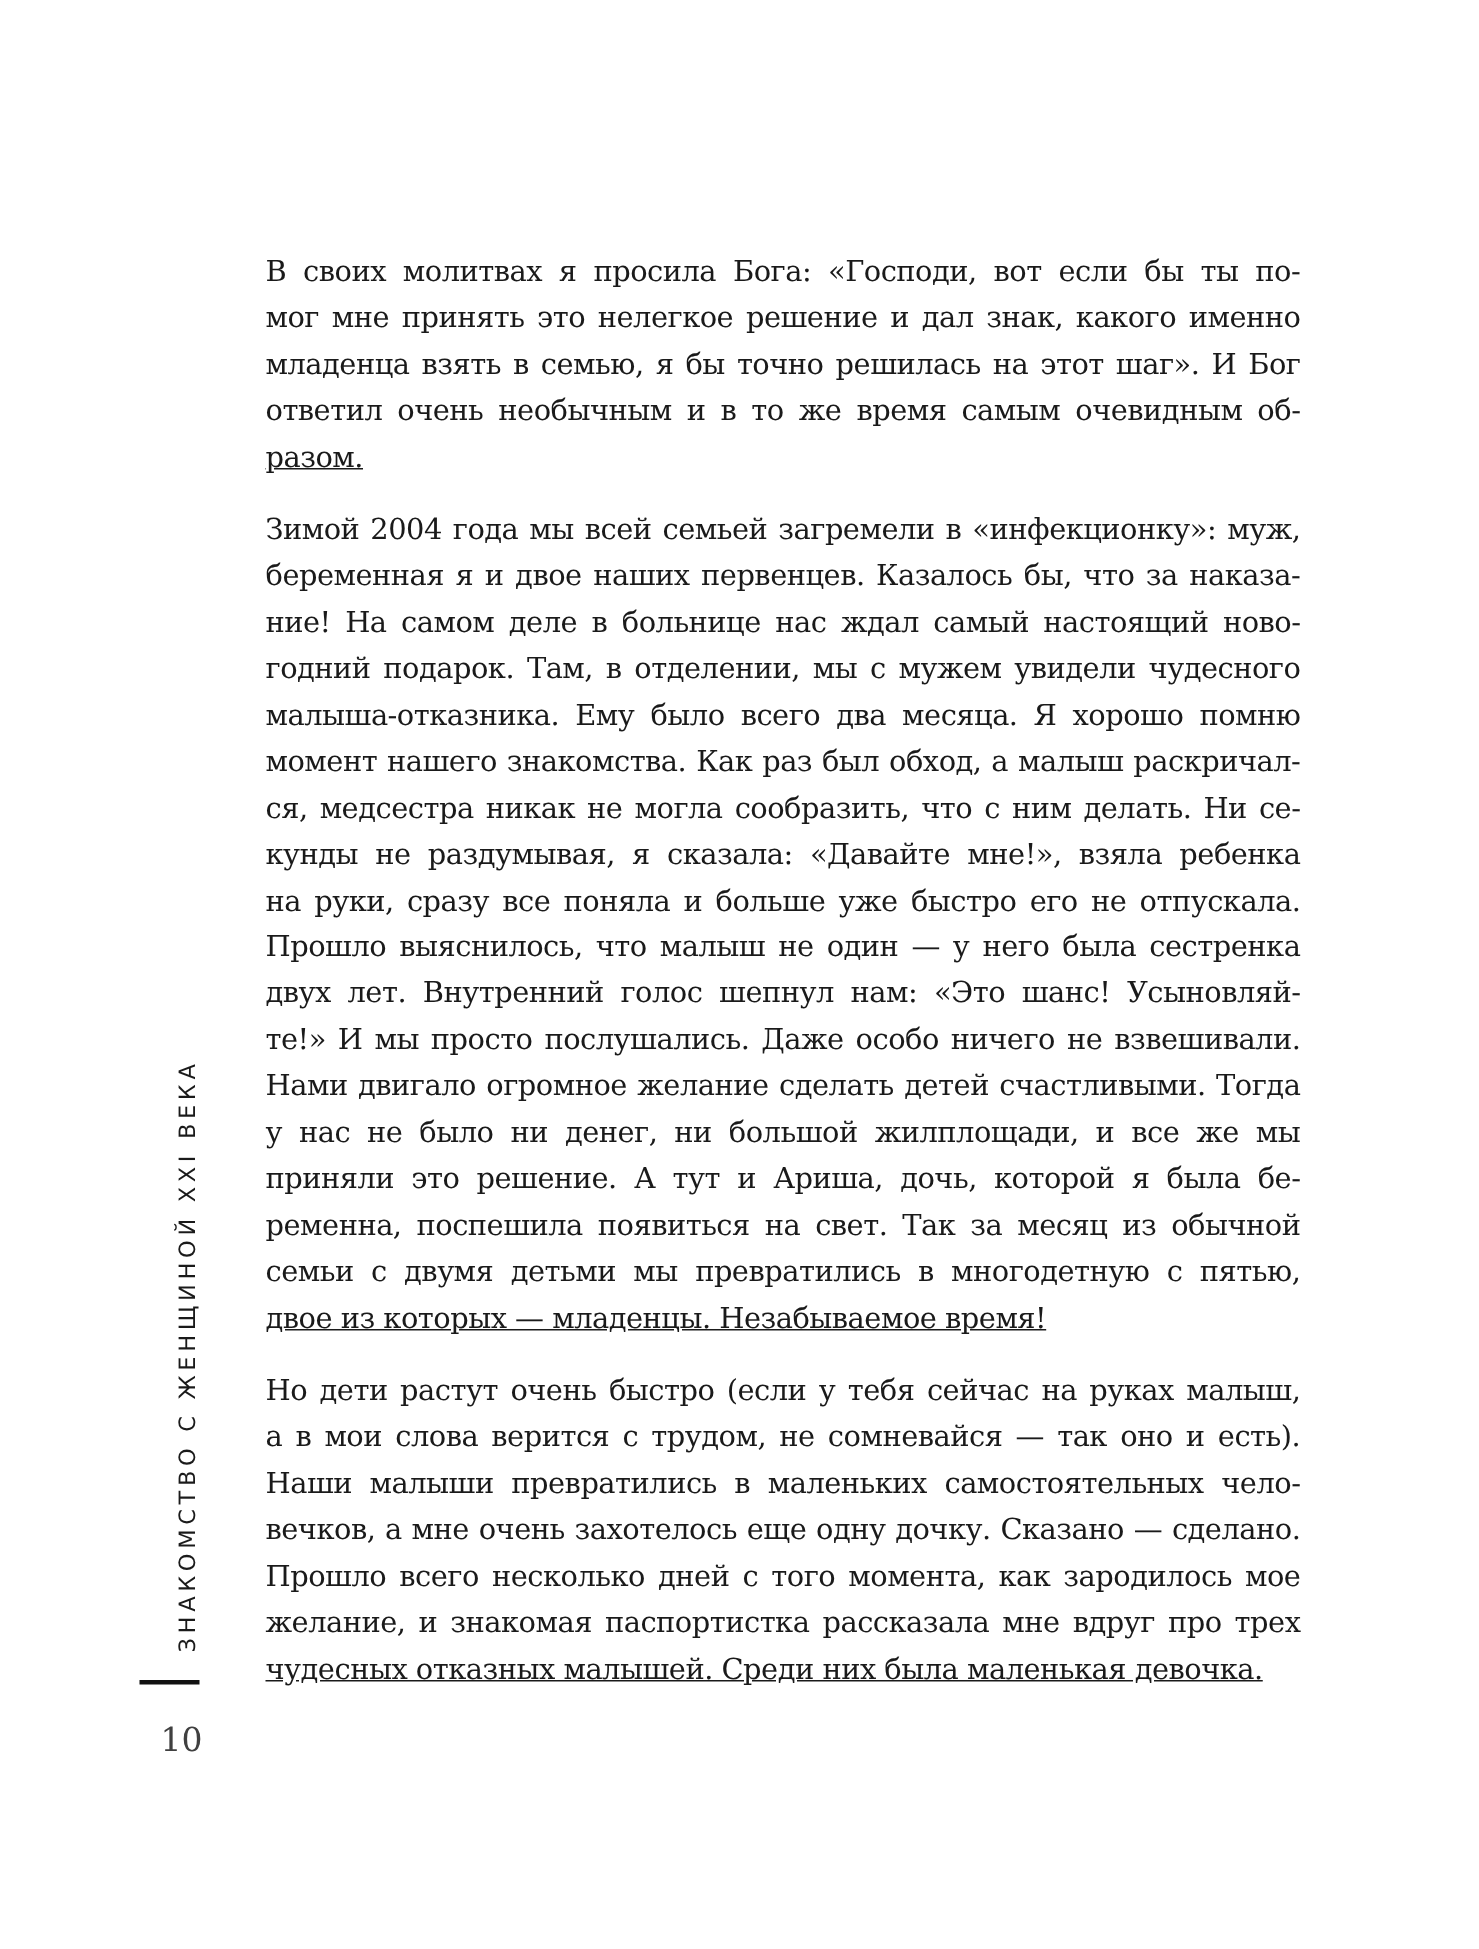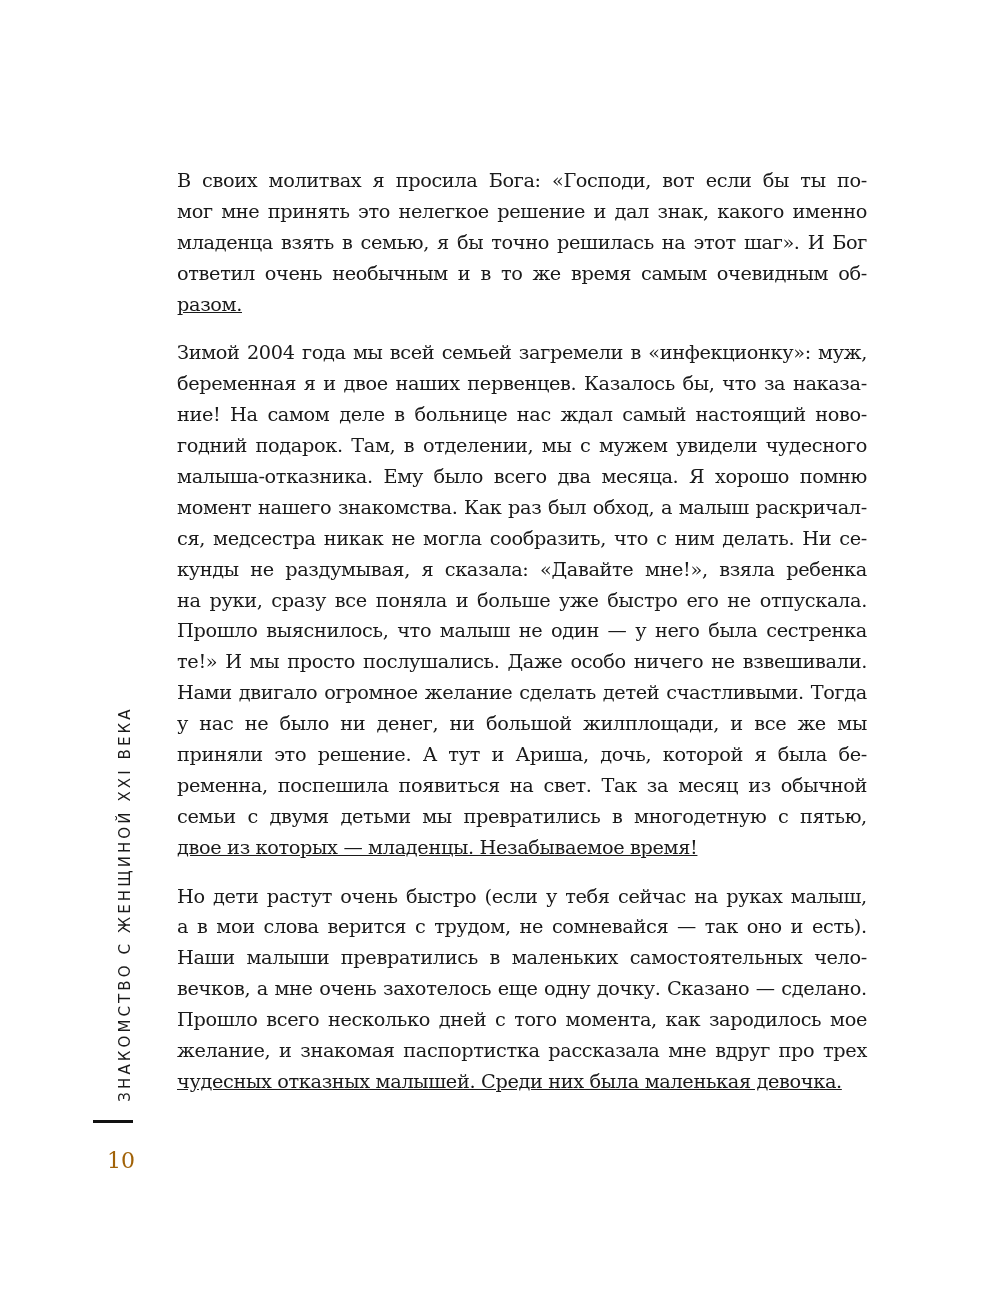--- a/index.html
+++ b/index.html
@@ -21,21 +21,21 @@
   .running-head {
     position: absolute; left: 125px; top: 904px;
     transform: translate(-50%, -50%) rotate(-90deg);
     font-family: "DejaVu Sans", "Liberation Sans", sans-serif;
     font-size: 15px; letter-spacing: 3.1px; color: #1a1a1a; white-space: nowrap;
   }
   .rule { position: absolute; left: 93px; top: 1120px; width: 40px; height: 3px; background: #111111; }
   .page-number {
     position: absolute; left: 107px; top: 1148px;
     font-family: "DejaVu Serif", "Liberation Serif", serif;
-    font-size: 22px; color: #a16207;
+    font-size: 22px; color: #404040;
   }
 </style>
 </head>
 <body>
 
 <div class="page">
   <div class="running-head">ЗНАКОМСТВО С ЖЕНЩИНОЙ XXI ВЕКА</div>
   <div class="rule"></div>
   <div class="page-number">10</div>
   <div class="text-column" id="text-column">
@@ -246,20 +246,33 @@
             <span>один</span>
             <span>—</span>
             <span>у</span>
             <span>него</span>
             <span>была</span>
             <span>сестренка</span>
           </span>
         </span>
         <span class="line">
           <span class="fill">
+            <span>двух</span>
+            <span>лет.</span>
+            <span>Внутренний</span>
+            <span>голос</span>
+            <span>шепнул</span>
+            <span>нам:</span>
+            <span>«Это</span>
+            <span>шанс!</span>
+            <span>Усыновляй-</span>
+          </span>
+        </span>
+        <span class="line">
+          <span class="fill">
             <span>те!»</span>
             <span>И</span>
             <span>мы</span>
             <span>просто</span>
             <span>послушались.</span>
             <span>Даже</span>
             <span>особо</span>
             <span>ничего</span>
             <span>не</span>
             <span>взвешивали.</span>

